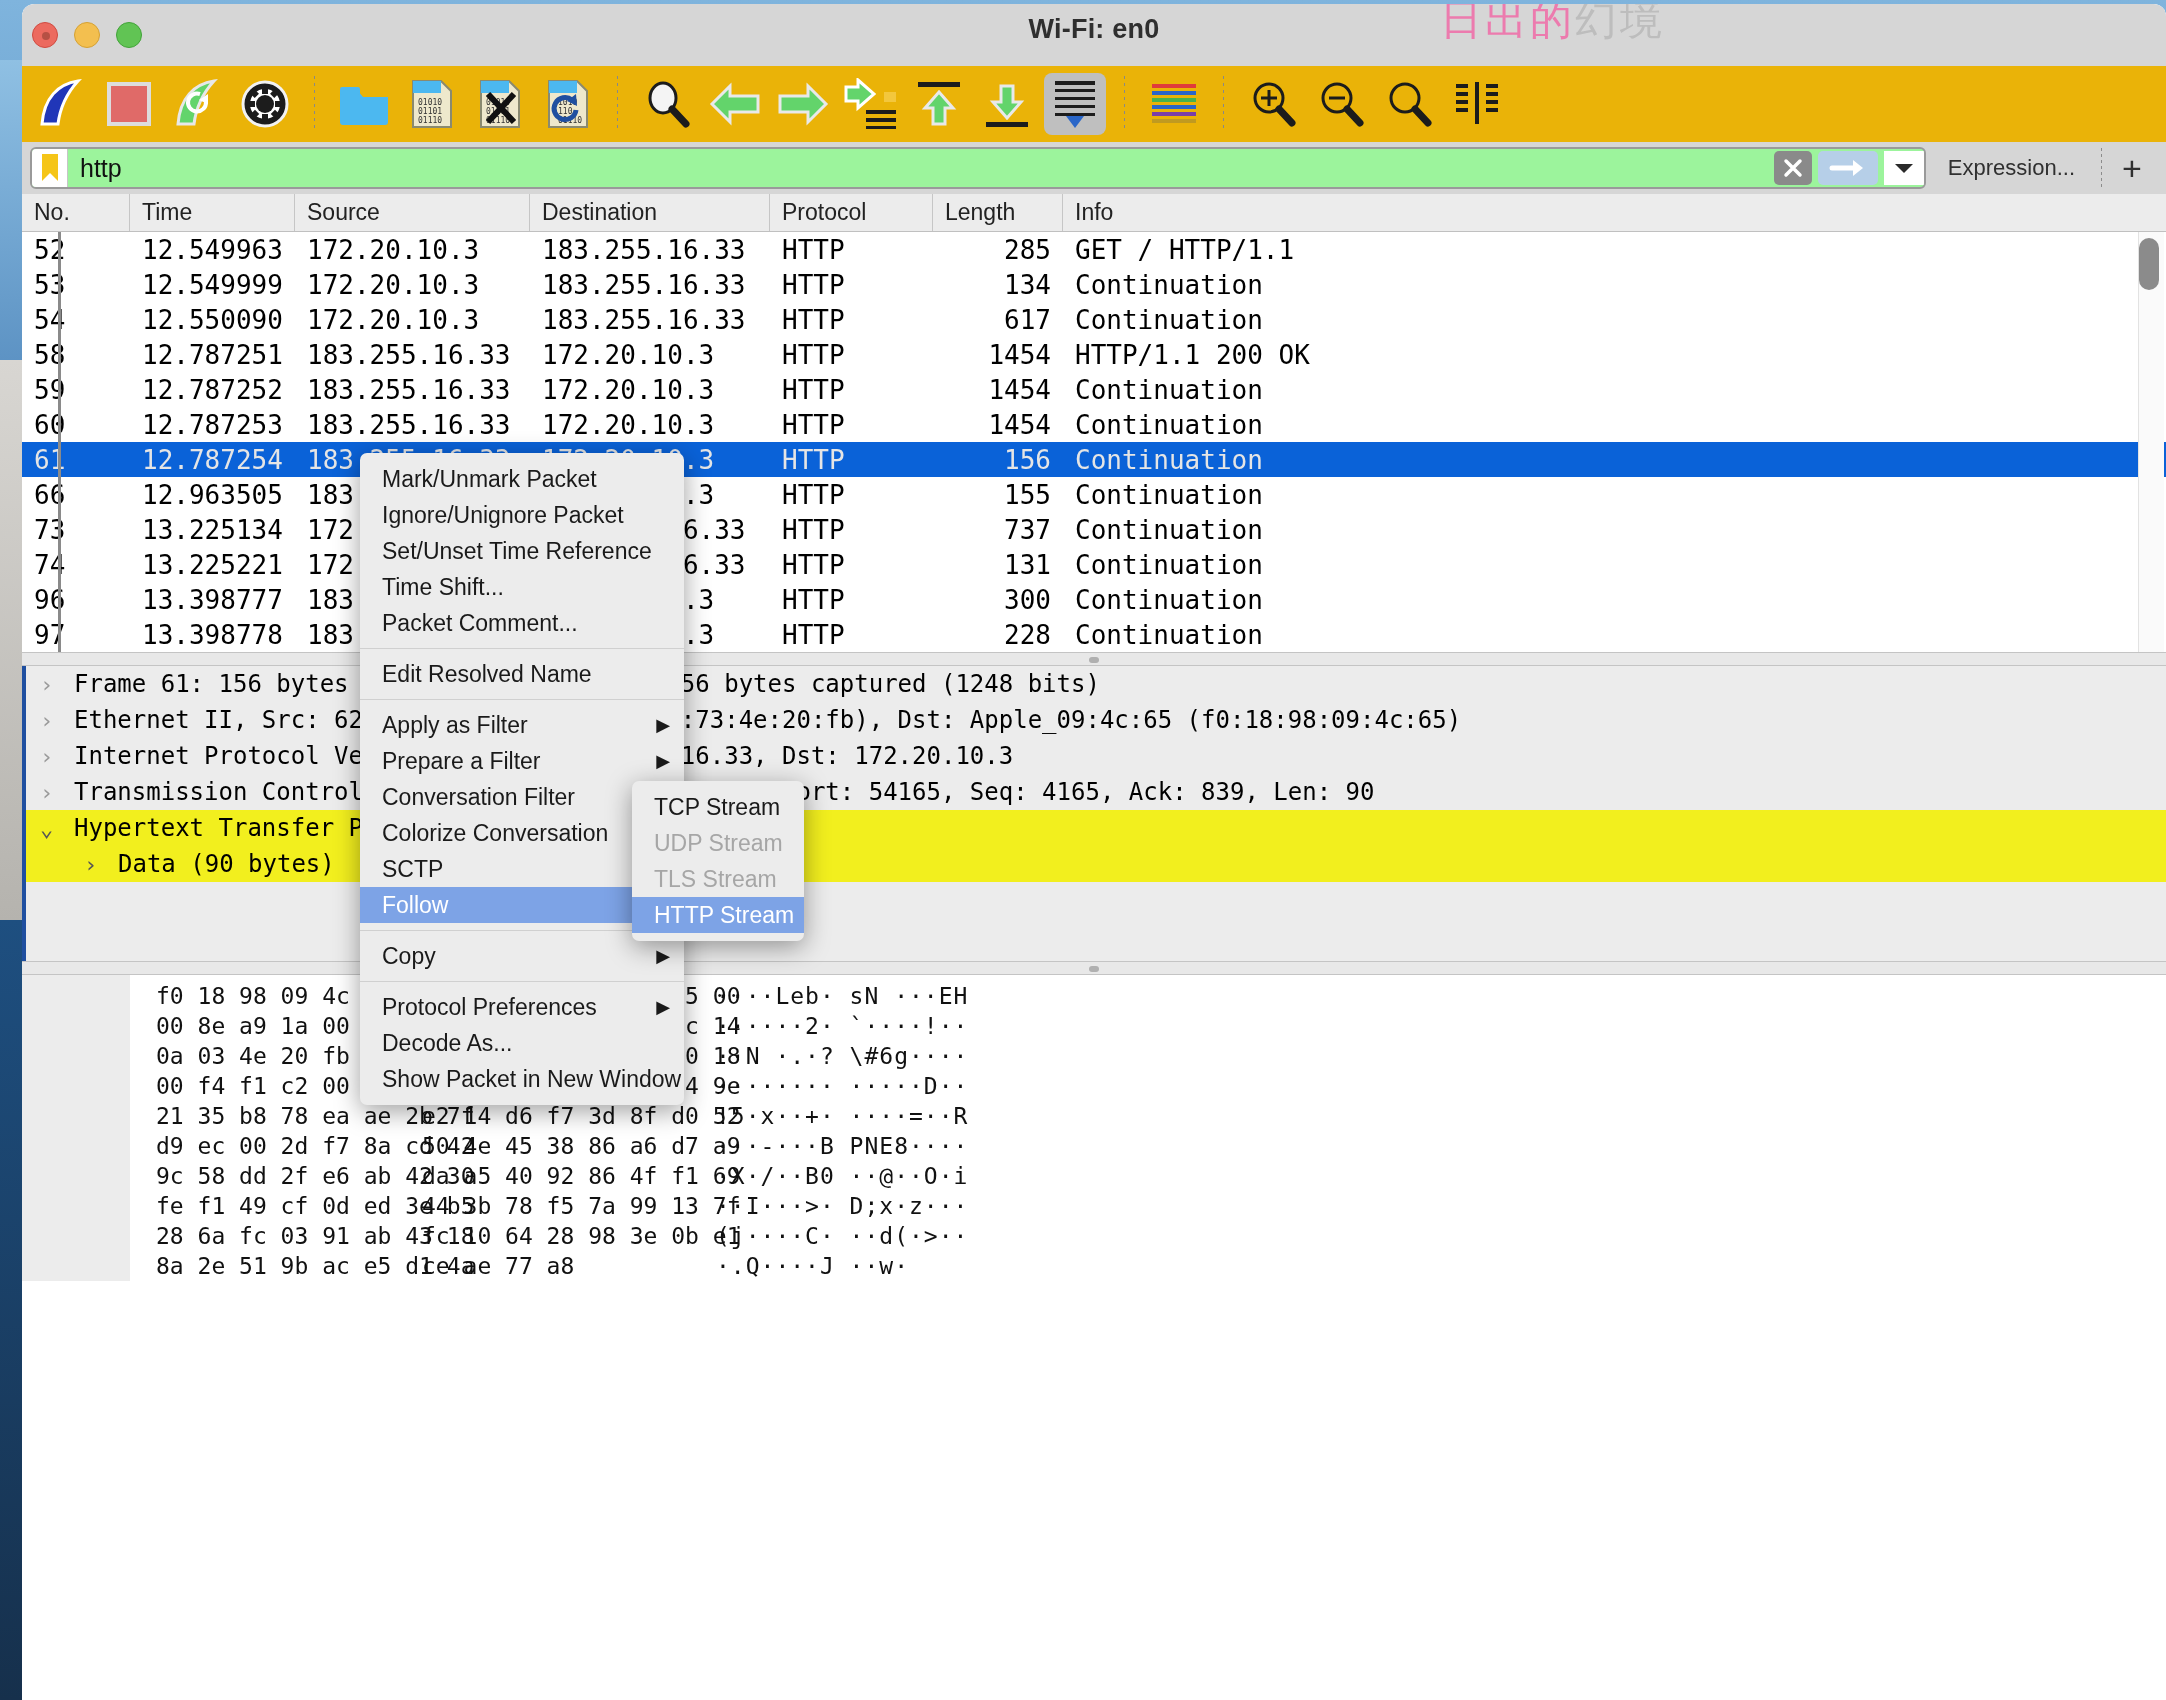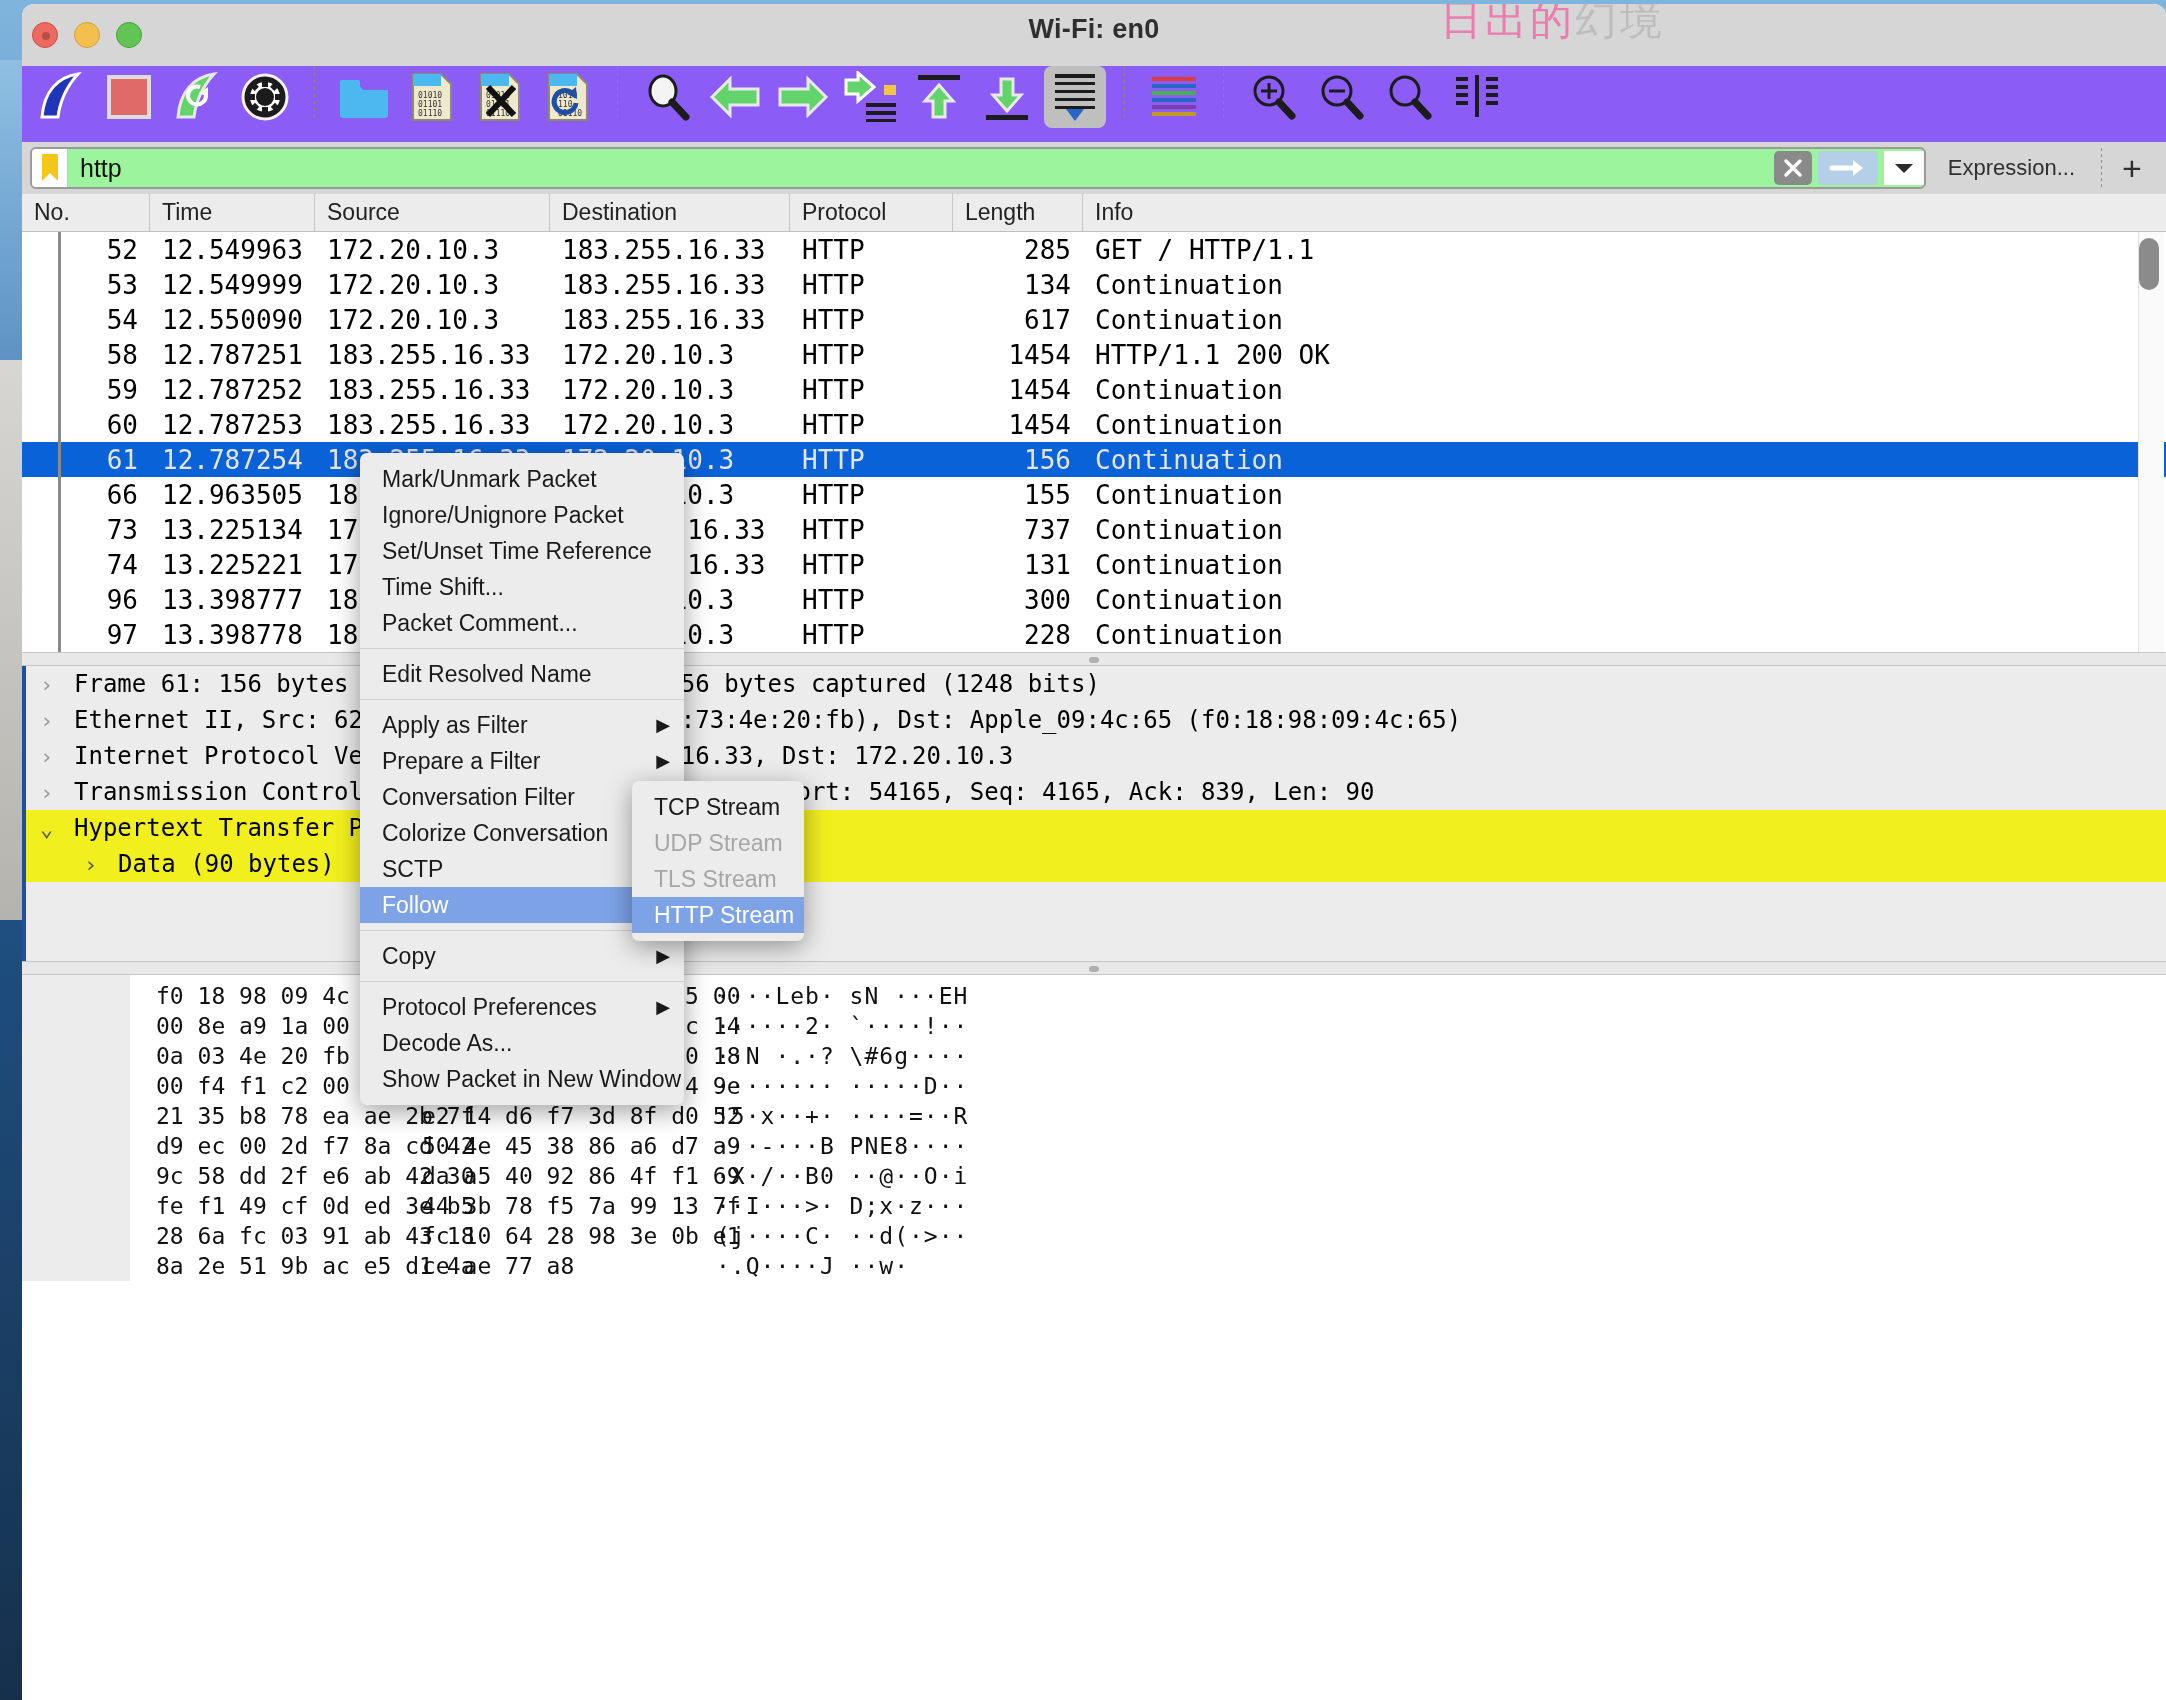--- a/index.html
+++ b/index.html
@@ -45,22 +45,22 @@
   }
   #watermark {
     position:absolute; left:1418px; top:-12px; font-size:42px; letter-spacing:3px;
     color:#f06ca8; opacity:.85; white-space:nowrap;
     font-family:"DejaVu Sans", sans-serif;
   }
   #watermark .w-gray { color:#b9b9b9; }
 
   
   #toolbar {
-    position:relative; height:76px; background:#8b5cf6;
-    display:flex; padding-left:8px; gap:6px;
+    position:relative; height:76px; background:#eab308;
+    display:flex; align-items:center; padding-left:8px; gap:6px;
   }
   .tb { width:62px; height:62px; display:flex; align-items:center; justify-content:center;
         position:relative; flex:0 0 auto; }
   .tb.active { background:#bfbfbf; border-radius:8px; }
   .tb-sep { width:1px; height:56px; margin:0 12px;
             background-image: linear-gradient(#888 50%, transparent 0);
             background-size: 1px 7px; background-repeat: repeat-y; flex:0 0 auto;}
   
   #filterbar {
     position:relative; height:52px; background:#d6d6d6; display:flex; align-items:center;
@@ -102,21 +102,21 @@
     display:flex; height:38px; background:#ececec; border-bottom:1px solid #c0c0c0;
     font-size:23px; color:#222; align-items:center;
   }
   #pl-header .col { border-right:1px solid #c6c6c6; height:100%; display:flex;
                     align-items:center; padding-left:12px; }
   #packet-list { position:relative; height:420px; background:#fff; overflow:hidden;}
   .prow { display:flex; height:35px; align-items:center;
           font-family:"DejaVu Sans Mono", monospace; font-size:26px; color:#000; }
   .prow.sel { background:#0a62d8; color:#e5e5e5; }
   .prow .c { padding:0 12px; overflow:hidden; white-space:nowrap; }
-  .c-no   { width:128px; text-align:right; }
+  .c-no   { width:108px; }
   .c-time { width:165px; }
   .c-src  { width:235px; }
   .c-dst  { width:240px; }
   .c-prot { width:163px; }
   .c-len  { width:130px; text-align:right; }
   .c-info { flex:1 1 auto; padding-left:20px; }
   #pl-vscroll { position:absolute; right:2px; top:0; width:26px; height:100%; background:#fafafa;
                 border-left:1px solid #e2e2e2;}
   #pl-thumb { position:absolute; right:5px; top:6px; width:20px; height:52px;
               background:#8b8b8b; border-radius:10px; }

